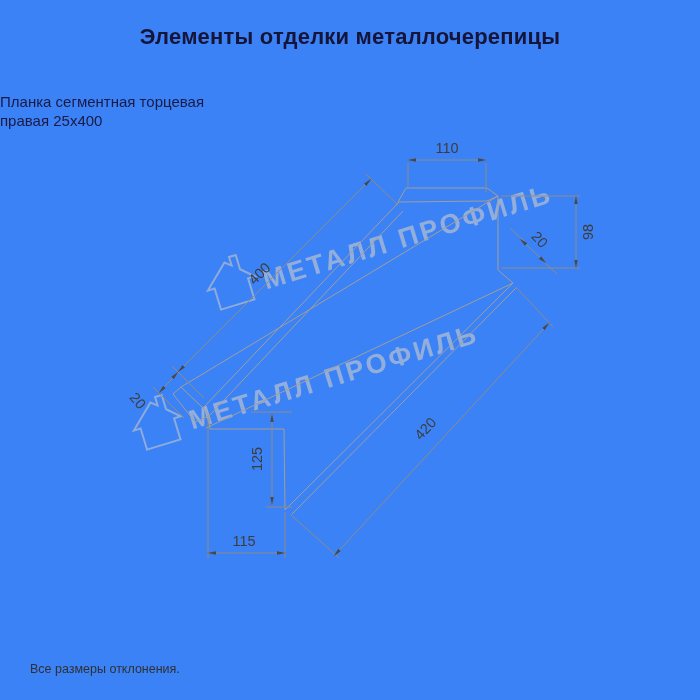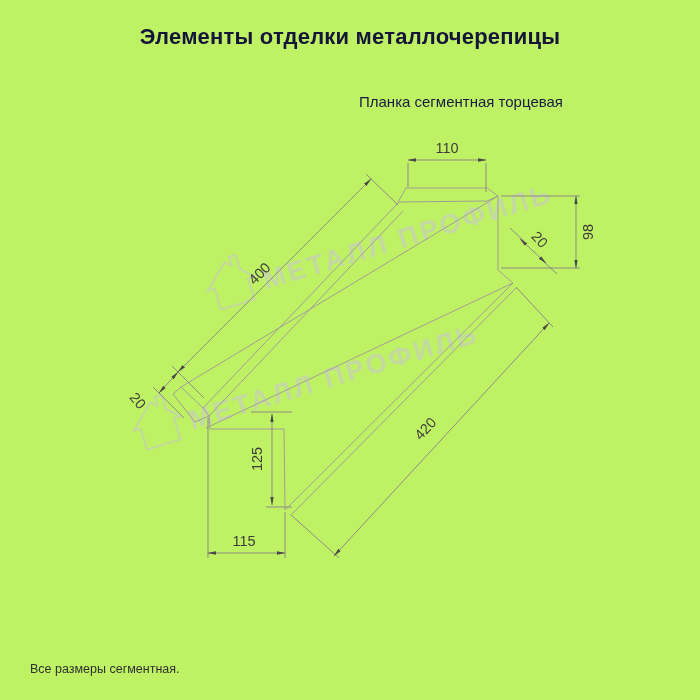--- a/index.html
+++ b/index.html
@@ -1,39 +1,40 @@
 <!DOCTYPE html>
 <html><head>
 <meta charset="utf-8">
 <style>
   html,body{margin:0;padding:0;background:#ffffff;}
-  .page{position:relative;width:700px;height:700px;background:#bef264;overflow:hidden;
+  .page{position:relative;width:700px;height:700px;background:#3b82f6;overflow:hidden;
         font-family:"Liberation Sans", sans-serif;}
   .title{position:absolute;top:24px;left:0;width:700px;text-align:center;
          font-size:22px;font-weight:bold;color:#15153a;letter-spacing:.2px;}
-  .subtitle{position:absolute;top:92px;left:0;width:563px;text-align:right;
+  .subtitle{position:absolute;top:92px;left:0;width:563px;text-align:left;
             font-size:15px;color:#1a1a45;line-height:19px;}
   .footer{position:absolute;left:30px;bottom:22px;font-size:12.5px;color:#303030;line-height:17px;}
   svg{position:absolute;left:0;top:0;}
   .ln{stroke:#a29e97;stroke-width:1;fill:none;}
   .dim{stroke:#8f8b85;stroke-width:1;fill:none;}
   .dimtxt{fill:#3f3d3a;font-size:14.5px;font-family:"Liberation Sans",sans-serif;}
   .wm{fill:#c9c9c9;opacity:.62;font-weight:bold;font-size:27px;letter-spacing:3px;
       font-family:"Liberation Sans",sans-serif;}
   .wmhouse{stroke:#c7c7c7;stroke-width:2;fill:none;opacity:.6;}
 </style>
 </head>
 <body>
 
 <div class="page">
 
   <div class="title">Элементы отделки металлочерепицы</div>
 
   <div class="subtitle">
     <div>Планка сегментная торцевая</div>
+    <div>правая 25x400</div>
   </div>
 
   <svg width="700" height="700" viewBox="0 0 700 700">
     <defs>
       <marker id="arr" viewBox="0 0 10 10" refX="9.2" refY="5" markerWidth="9" markerHeight="9" orient="auto-start-reverse">
         <path d="M0,3.1 L10,5 L0,6.9 Z" fill="#4a4845"></path>
       </marker>
     </defs>
 
     <g>
@@ -114,16 +115,16 @@
     </g>
 
     <g>
       <path class="dim" d="M208,418 L208,558 M285,512 L285,558"></path>
       <path class="dim" d="M208,553 L285,553" marker-start="url(#arr)" marker-end="url(#arr)"></path>
       <text class="dimtxt" x="244" y="546" text-anchor="middle">115</text>
     </g>
   </svg>
 
   <div class="footer">
-    <div>Все размеры сегментная.</div>
+    <div>Все размеры отклонения.</div>
   </div>
 
 </div>
 
 </body></html>

